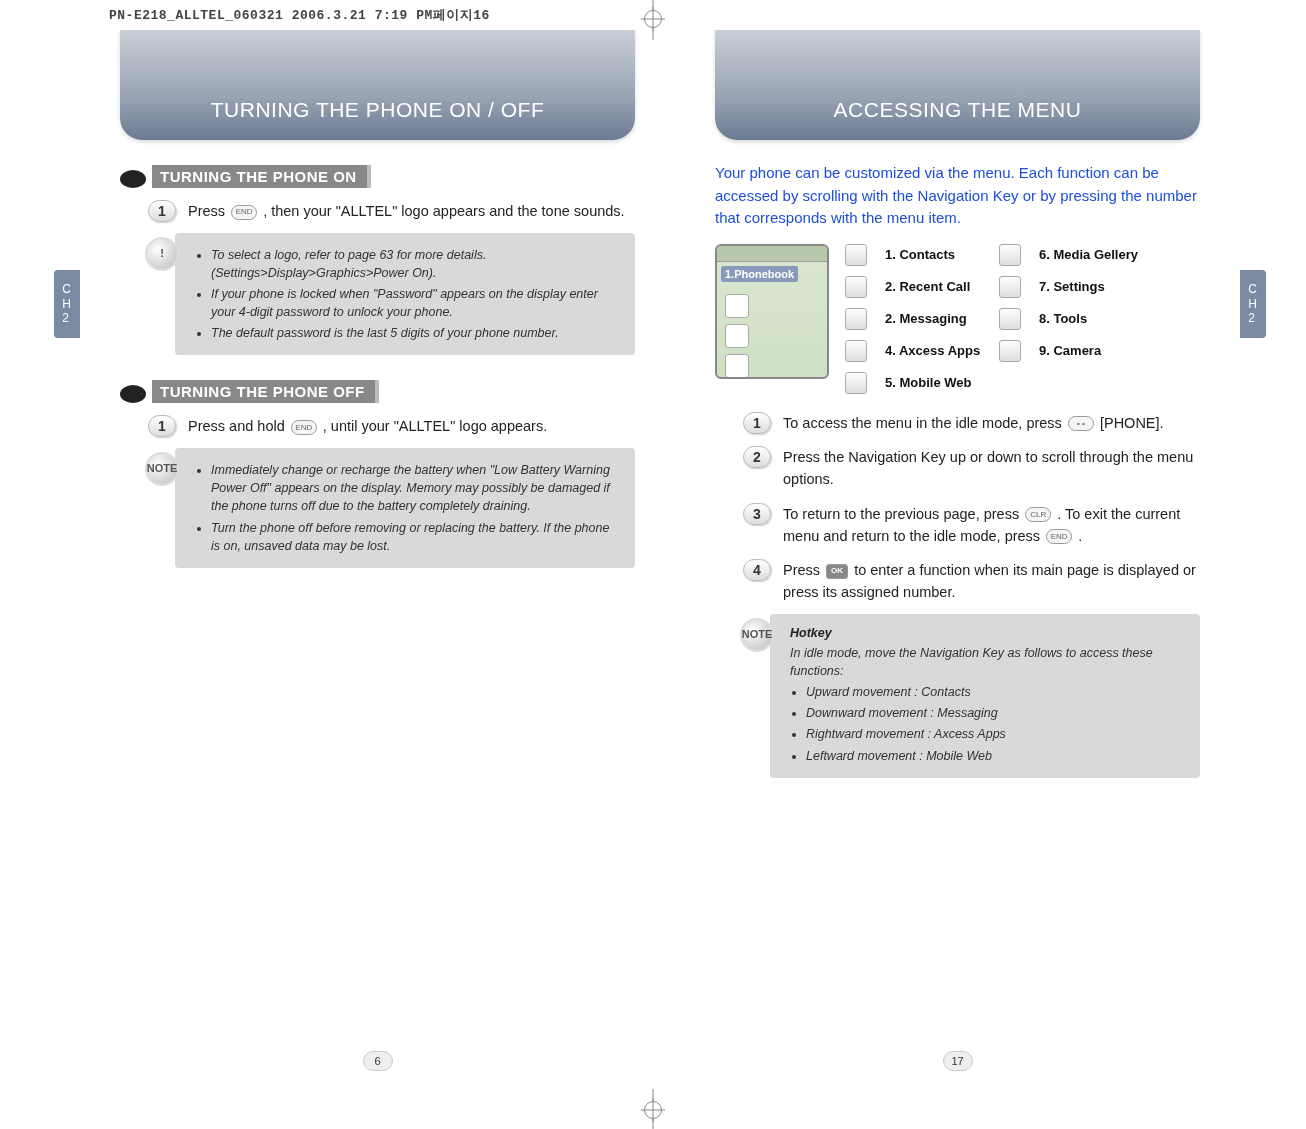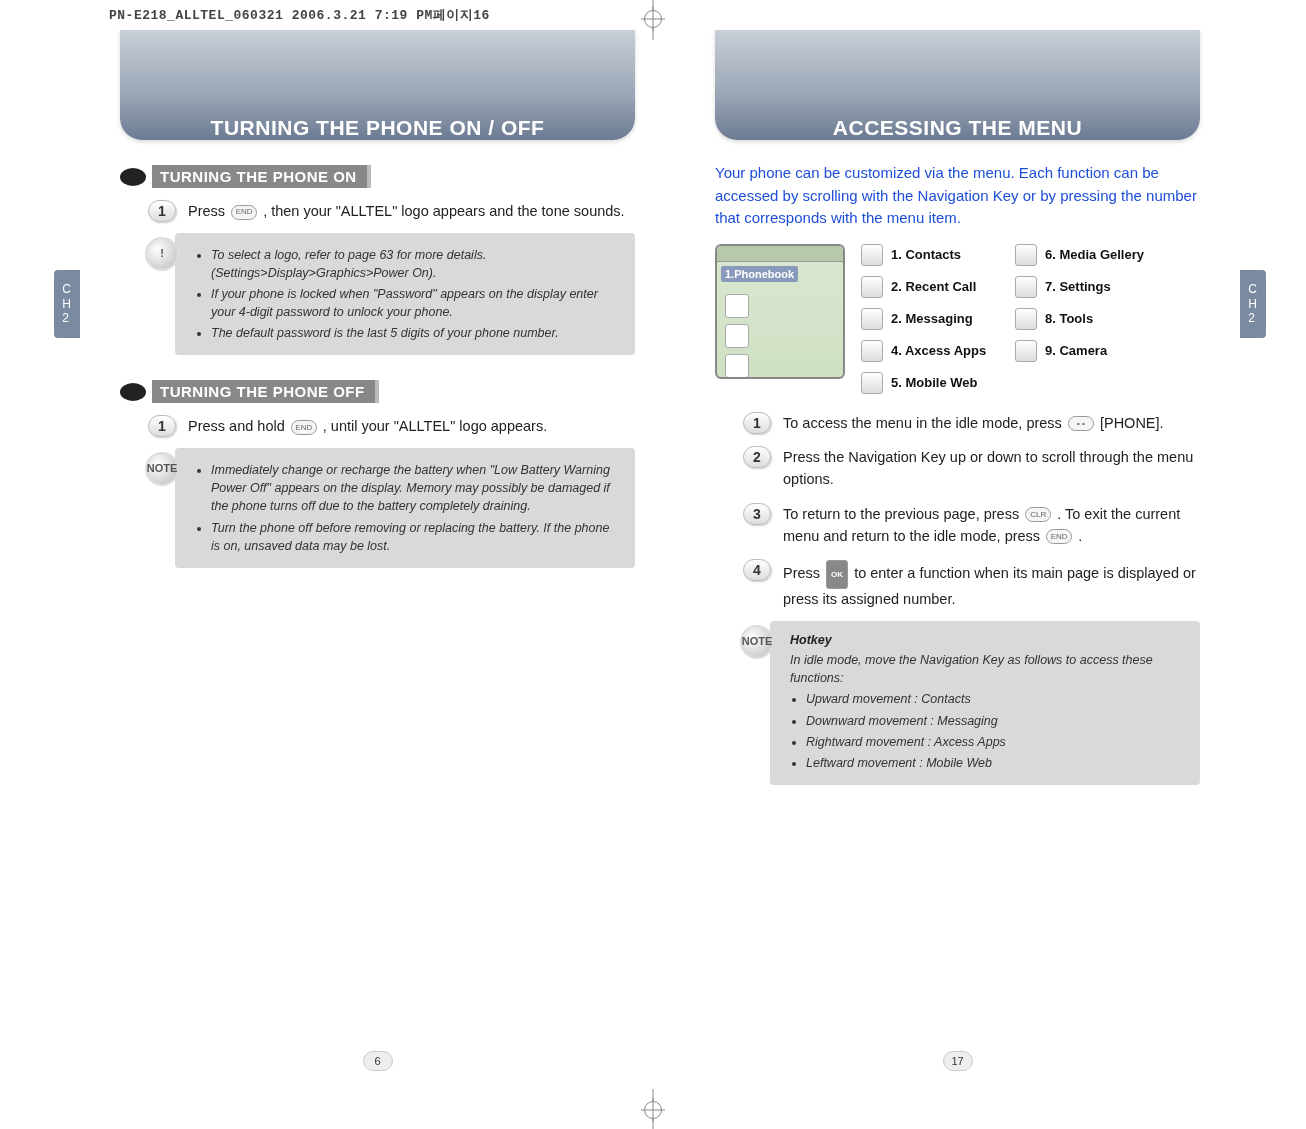--- a/index.html
+++ b/index.html
@@ -90,30 +90,31 @@
   
   .banner {
     margin-top: 0;
     height: 110px;
     background: linear-gradient(#c9cfd7, #99a4b4 60%, #6c7b93);
     border-radius: 0 0 22px 22px;
     color: #fff;
     display: flex;
     align-items: flex-end;
     justify-content: center;
-    font-weight: bold;
+    padding-bottom: 18px;
+    font-weight: normal;
     font-size: 21px;
     letter-spacing: 0.5px;
     box-shadow: 0 2px 4px rgba(0,0,0,0.15);
   }
 
   
   .section-head {
     display: flex;
-    align-items: center;
+    align-items: flex-end;
     margin: 25px 0 12px 0;
   }
   .section-head .oval {
     width: 26px; height: 18px;
     background: #222;
     border-radius: 50%;
     margin-right: 6px;
   }
   .section-head .label {
     background: #888;
@@ -164,21 +165,21 @@
     color: #666;
     background: #f5f5f5;
     vertical-align: middle;
     margin: 0 2px;
     text-align: center;
   }
   .key-box {
     display: inline-flex;
     align-items: center;
     justify-content: center;
-    width: 22px; height: 29px;
+    width: 22px; height: 15px;
     border: 1px solid #999;
     border-radius: 3px;
     font-size: 8px;
     font-weight: bold;
     color: #fff;
     background: #888;
     vertical-align: middle;
     margin: 0 2px;
   }
 
@@ -229,21 +230,21 @@
   }
 
   
   .menu-area {
     display: flex;
     align-items: flex-start;
     gap: 16px;
     margin-bottom: 18px;
   }
   .phone-screen {
-    width: 130px; height: 135px;
+    width: 114px; height: 135px;
     border: 2px solid #888;
     border-radius: 6px;
     background: linear-gradient(#dbe7d0, #cfe0c4);
     position: relative;
     overflow: hidden;
   }
   .phone-screen .topbar {
     height: 16px;
     background: #b8c8aa;
     border-bottom: 1px solid #999;
@@ -270,21 +271,21 @@
     grid-template-columns: 140px 150px;
     column-gap: 14px;
     row-gap: 10px;
     font-size: 13px;
     font-weight: bold;
     color: #111;
   }
   .menu-list .item {
     display: flex;
     align-items: center;
-    gap: 8px;
+    gap: 18px;
   }
   .menu-list .mi-icon {
     width: 22px; height: 22px;
     background: linear-gradient(#fff,#ddd);
     border: 1px solid #aaa;
     border-radius: 3px;
     flex-shrink: 0;
   }
 
   

